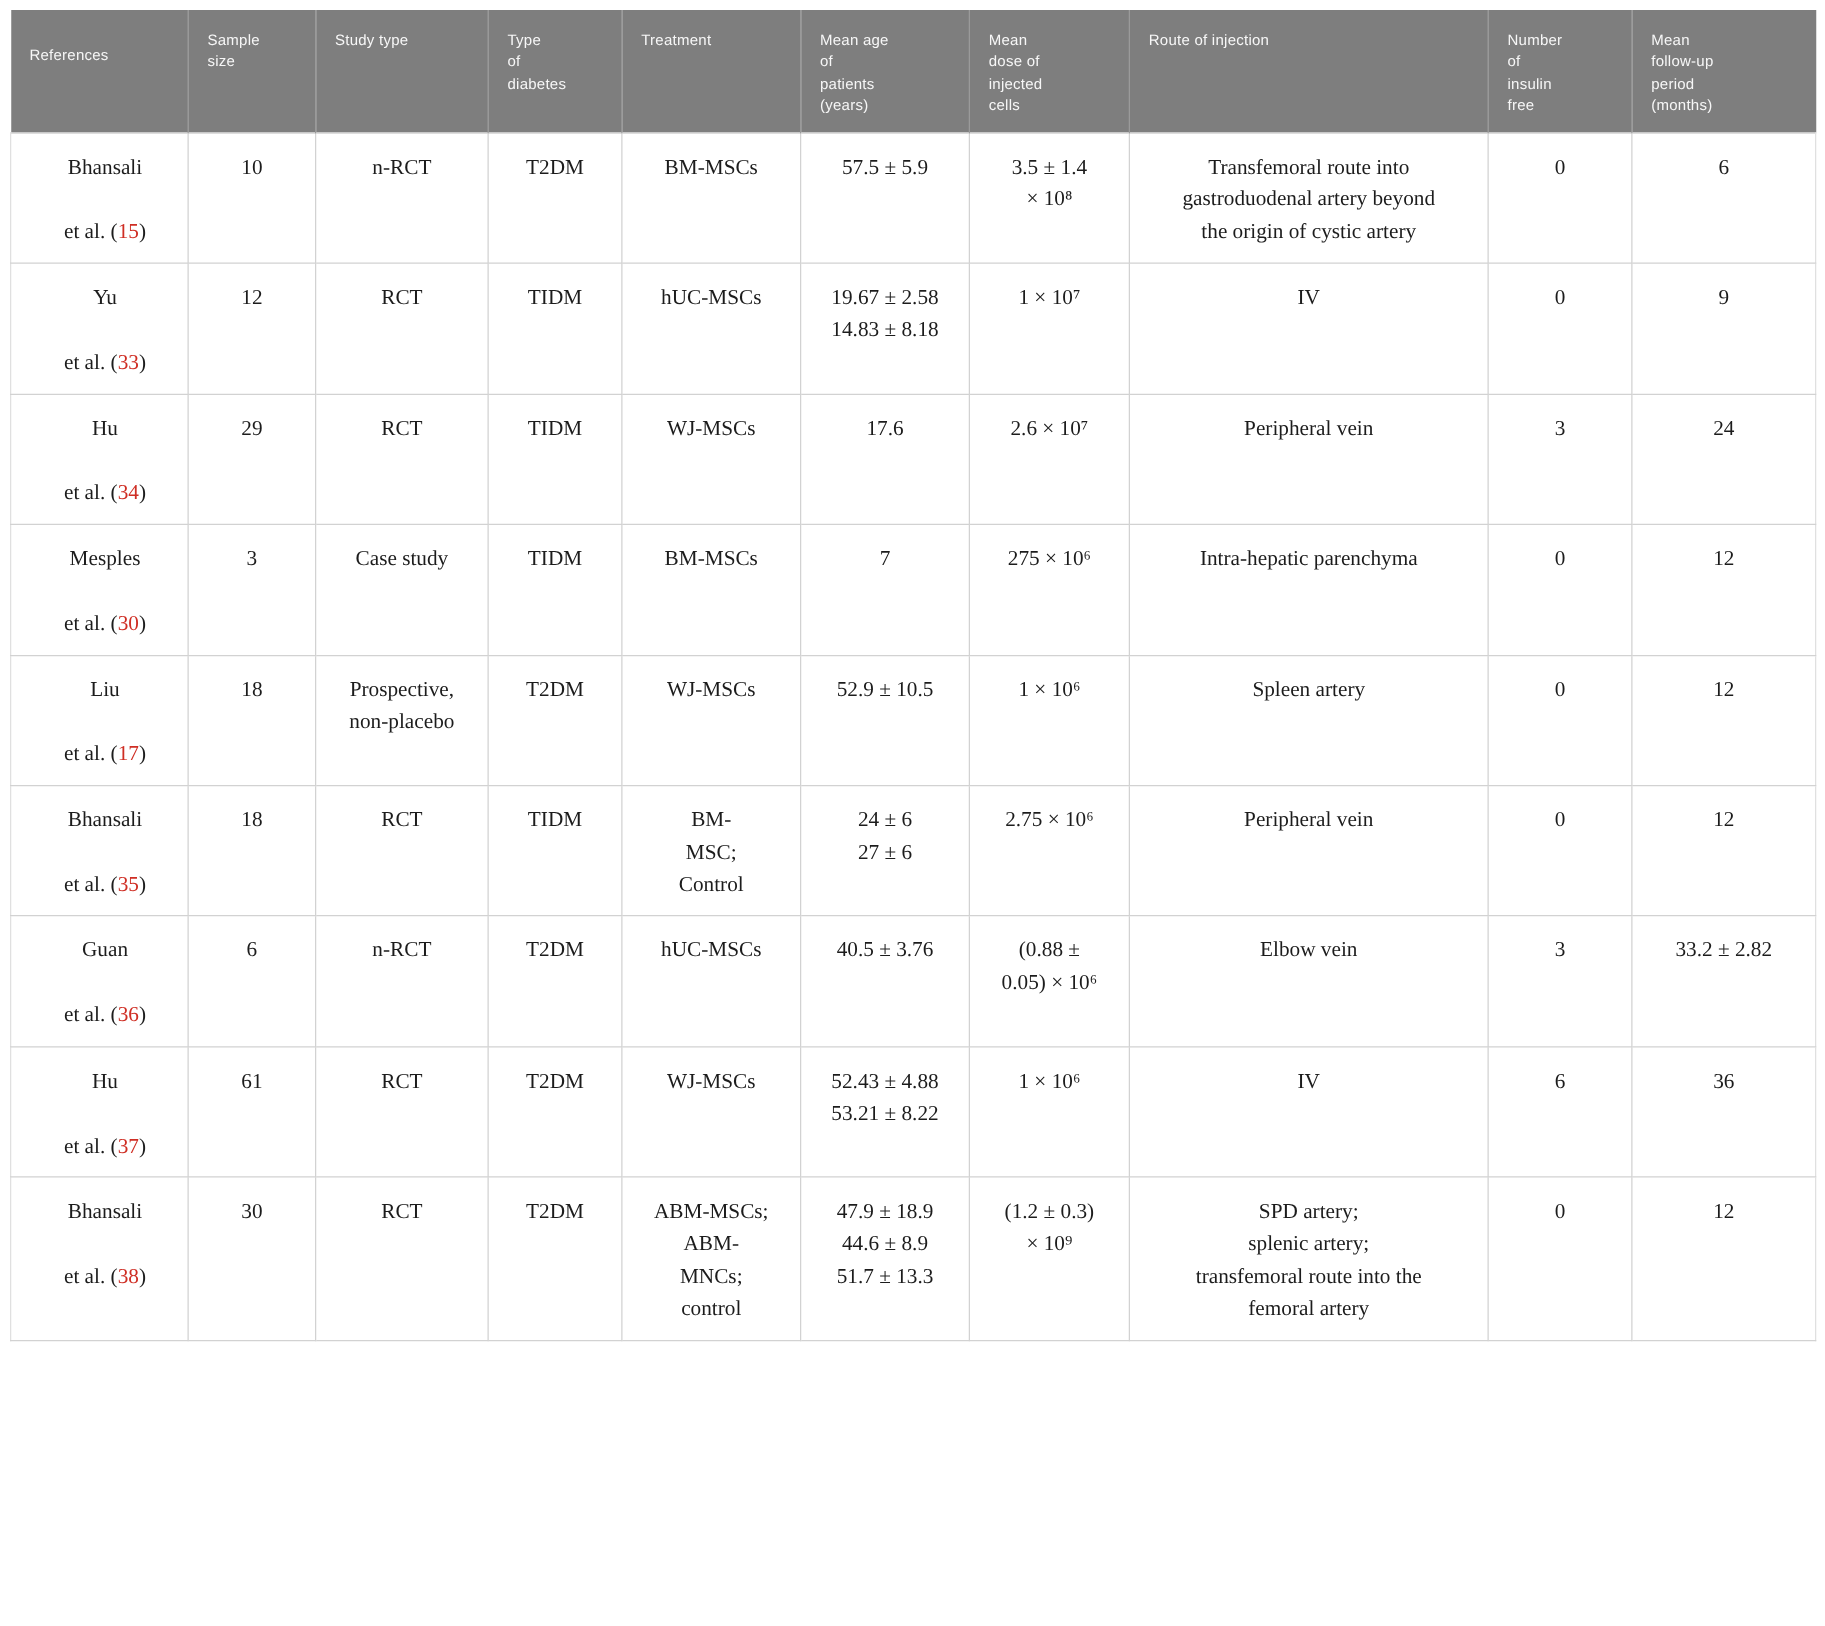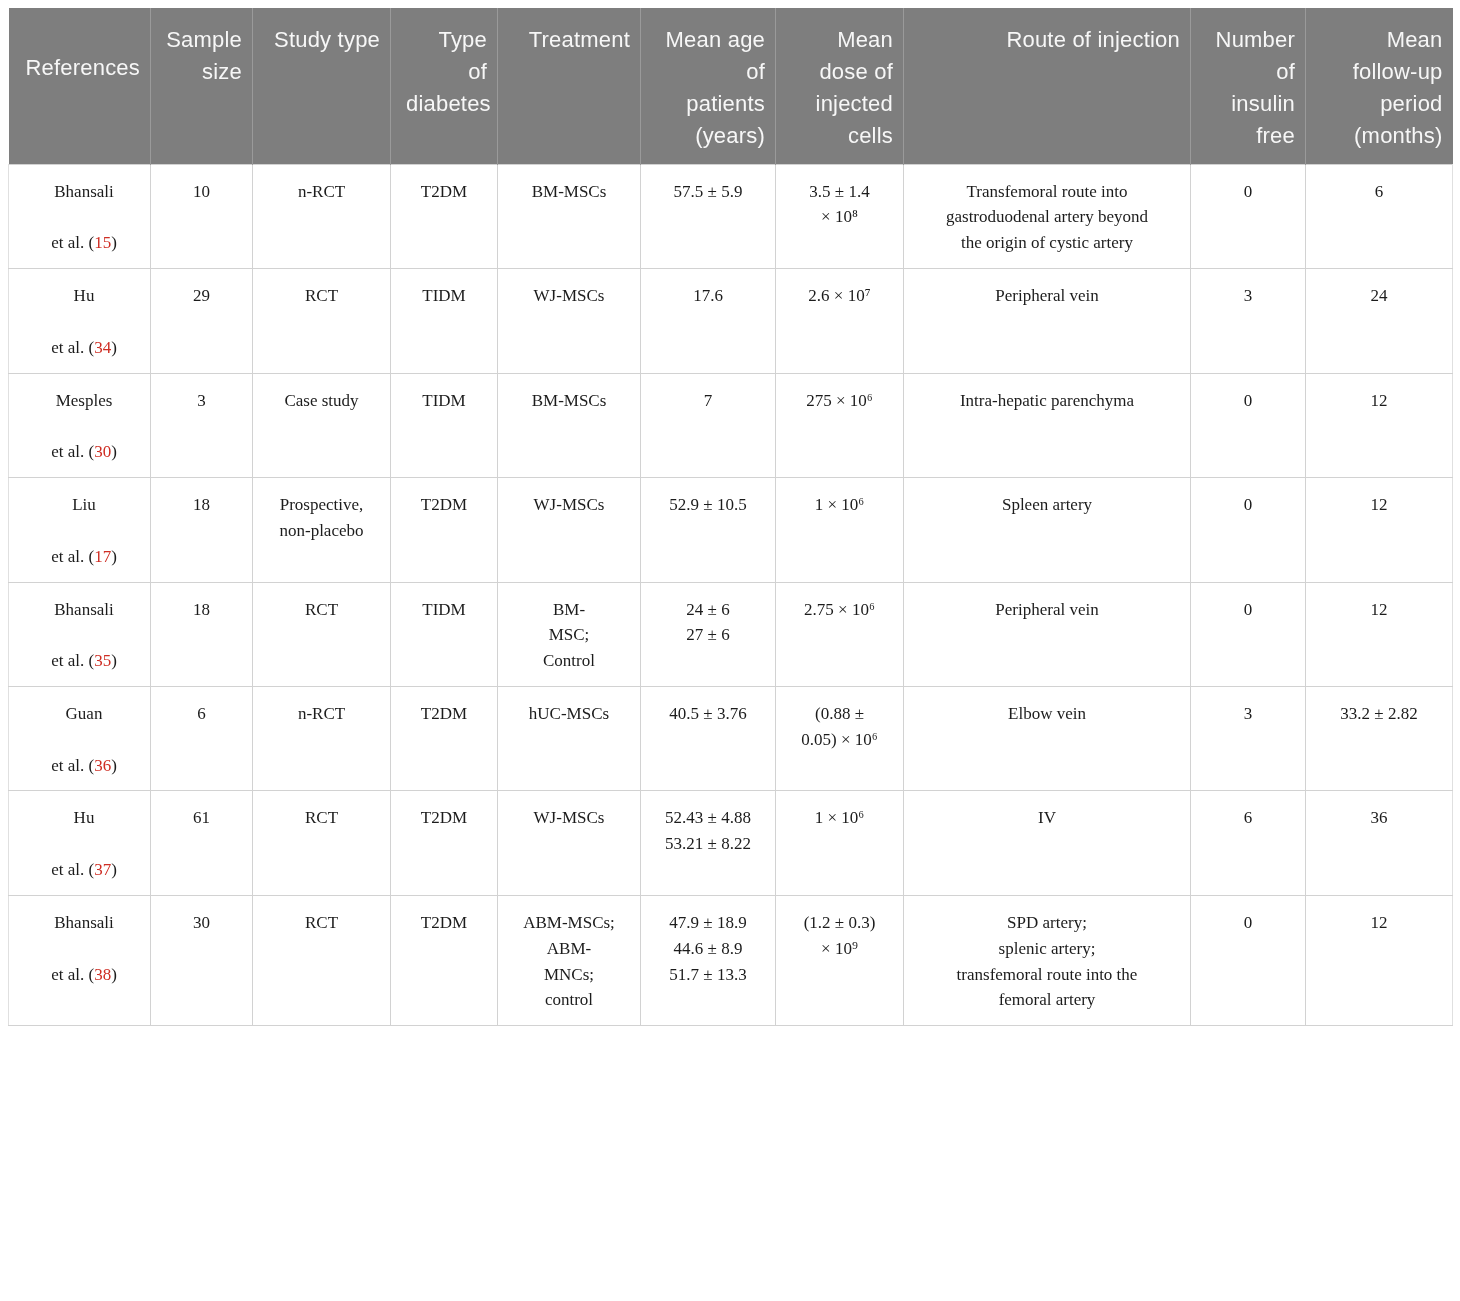--- a/index.html
+++ b/index.html
@@ -16,30 +16,30 @@
     border-collapse: collapse;
     table-layout: fixed;
     width: 1444px;
   }
 
   thead th {
     background: var(--header-bg, #7e7e7e);
     color: var(--header-text, #f7f7f7);
     font-family: "Liberation Sans", "DejaVu Sans", sans-serif;
     font-weight: 400;
-    font-size: 22px;
+    font-size: 12px;
     letter-spacing: 0.2px;
-    text-align: right;
+    text-align: left;
     vertical-align: top;
     padding: 16px 10px 12px 15px;
     line-height: 1.45;
     white-space: pre-line;
     border-left: 1px solid #9a9a9a;
   }
-  thead th:first-child { border-left: none; padding-top: 44px; }
+  thead th:first-child { border-left: none; padding-top: 28px; }
 
   tbody td {
     border: 1px solid #d2d2d2;
     vertical-align: top;
     text-align: center;
     padding: 14px 8px 12px 8px;
     font-size: 17px;
     line-height: 1.52;
     white-space: pre-line;
   }
@@ -116,20 +116,35 @@
       <td>3.5 ± 1.4
 × 10⁸</td>
       <td>Transfemoral route into
 gastroduodenal artery beyond
 the origin of cystic artery</td>
       <td>0</td>
       <td>6</td>
     </tr>
 
 
+    <tr>
+      <td class="ref-cell"><span>Yu</span><br>
+        <span><span>et al.</span> <span>(</span><a class="cite-num">33</a><span>)</span></span>
+      </td>
+      <td>12</td>
+      <td>RCT</td>
+      <td>TIDM</td>
+      <td>hUC-MSCs</td>
+      <td>19.67 ± 2.58
+14.83 ± 8.18</td>
+      <td>1 × 10⁷</td>
+      <td>IV</td>
+      <td>0</td>
+      <td>9</td>
+    </tr>
 
     <tr>
       <td class="ref-cell"><span>Hu</span><br>
         <span><span>et al.</span> <span>(</span><a class="cite-num">34</a><span>)</span></span>
       </td>
       <td>29</td>
       <td>RCT</td>
       <td>TIDM</td>
       <td>WJ-MSCs</td>
       <td>17.6</td>

